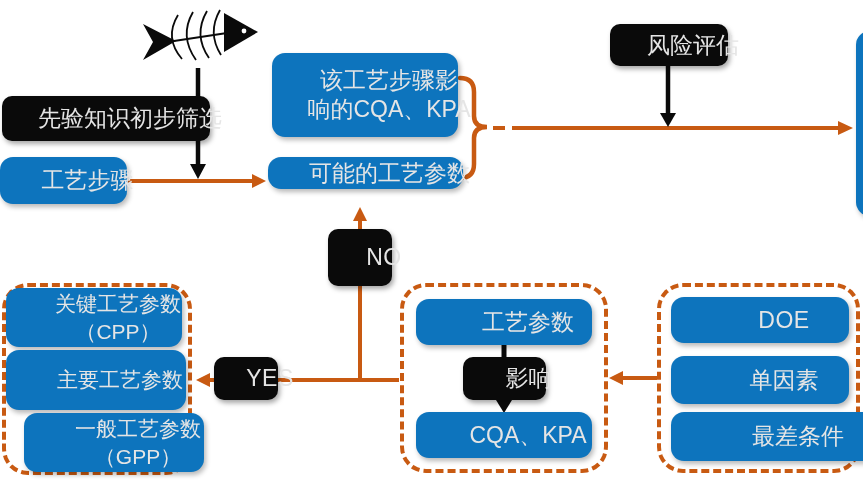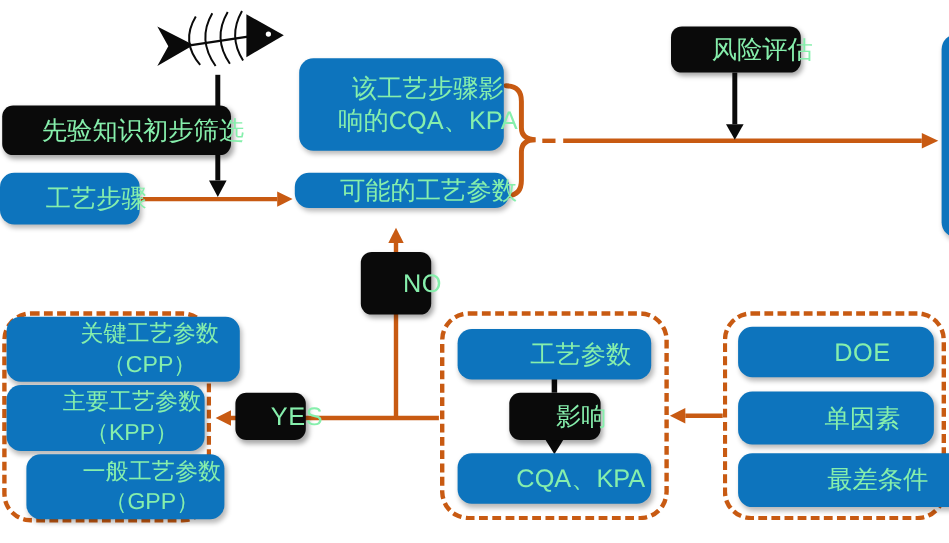--- a/index.html
+++ b/index.html
@@ -14,21 +14,21 @@
     overflow:hidden;
     background:#ffffff;
     font-family:"Liberation Sans","DejaVu Sans",sans-serif;
   }
   .lines{position:absolute;left:0;top:0;width:863px;height:494px;}
   .box{
     position:absolute;
     display:flex;flex-direction:column;
     align-items:center;justify-content:center;
     text-align:center;
-    color:#86efac;
+    color:#e5e5e5;
     line-height:1.25;
     box-sizing:border-box;
     white-space:nowrap;
     padding-left:48px;
   }
   .blue{
     background:var(--blue);
     border-radius:13px;
     font-size:23px;
     box-shadow:2px 3px 5px rgba(0,0,0,.28);
@@ -140,27 +140,26 @@
   <div class="box black latin" style="left:328px;top:229px;width:64px;height:57px;">
     <span>NO</span>
   </div>
 
   <div class="box black latin" style="left:214px;top:357px;width:64px;height:43px;justify-content:center;">
     <span>YES</span>
   </div>
 
   <div class="group" style="left:2px;top:283px;width:190px;height:192px;"></div>
 
-  <div class="box blue two-line" style="left:6px;top:288px;width:212px;height:59px;">
+  <div class="box blue two-line" style="left:6px;top:288px;width:176px;height:59px;">
     <span>关键工艺参数</span>
     <span>（CPP）</span>
   </div>
   <div class="box blue two-line" style="left:6px;top:350px;width:180px;height:60px;">
     <span>主要工艺参数</span>
-    <span>（KPP）</span>
   </div>
   <div class="box blue two-line" style="left:6px;top:413px;width:180px;height:59px;margin-left:18px;">
     <span>一般工艺参数</span>
     <span>（GPP）</span>
   </div>
 
   <div class="group" style="left:400px;top:283px;width:208px;height:190px;"></div>
 
   <div class="box blue" style="left:416px;top:299px;width:176px;height:46px;">
     <span>工艺参数</span>

